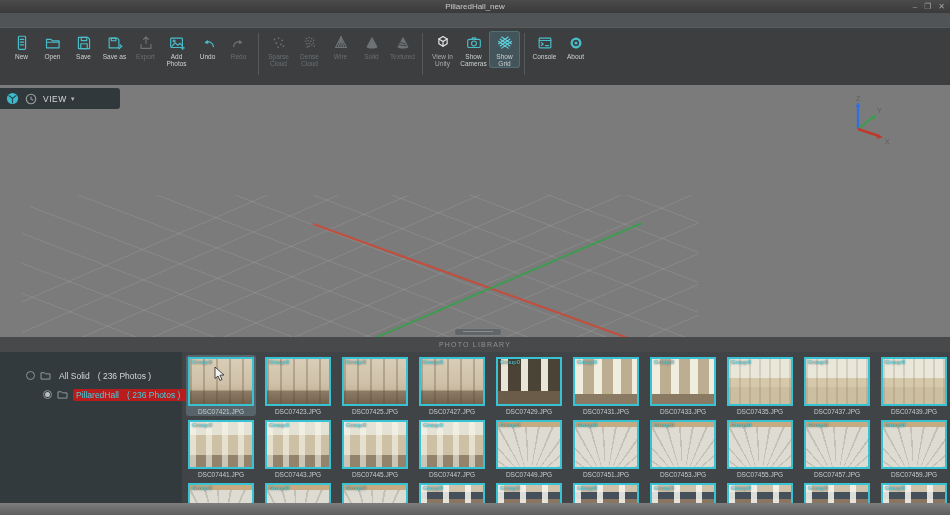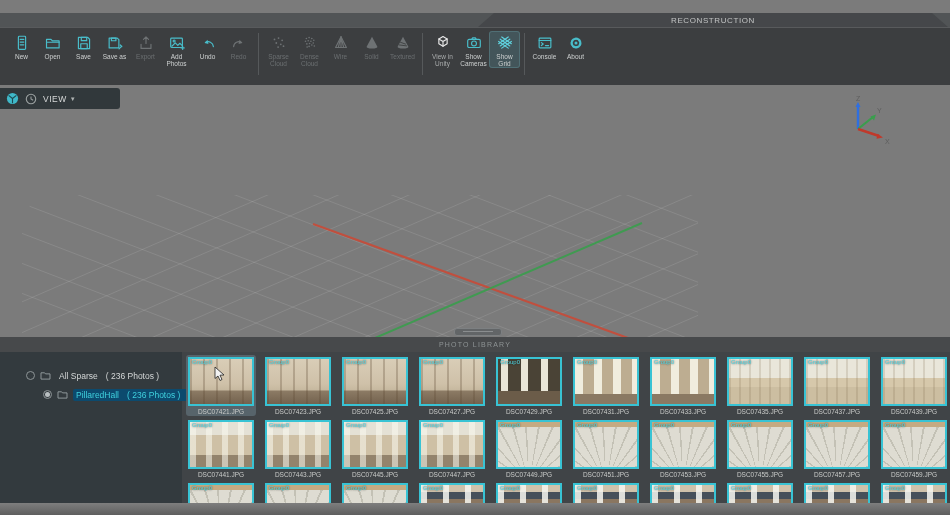--- a/index.html
+++ b/index.html
@@ -58,21 +58,21 @@
   #pl-header{height:15px;background:#47494b;display:flex;align-items:center;justify-content:center;
     font-size:7px;letter-spacing:1.2px;color:#8e9394;}
   #pl-tree{position:absolute;left:0;top:15px;width:182px;bottom:0;background:#333a3e;padding-top:14px;
     box-sizing:border-box;}
   .trow-item{height:19px;display:flex;align-items:center;font-size:8.5px;}
   .radio{width:9px;height:9px;border-radius:50%;border:1px solid #8d9496;box-sizing:border-box;
     flex:none;display:flex;align-items:center;justify-content:center;}
   .radio .dot{width:5px;height:5px;border-radius:50%;background:#b9bfc1;}
   .fold{margin-left:5px;flex:none;}
   .tlab-wrap{margin-left:5px;display:flex;align-items:center;padding:1px 3px;border-radius:2px;}
-  .tlab-wrap.sel{background:#0c4a6e;}
+  .tlab-wrap.sel{background:#b91c1c;}
   .tlab{white-space:nowrap;}
   .tcount{margin-left:8px;white-space:nowrap;}
   .tealtxt{color:#3fd0de;} .whitetxt{color:#d4d7d7;}
   .sel-dot{width:9px;height:9px;border-radius:50%;background:#27d5e6;margin-left:6px;flex:none;}
   #pl-thumbs{position:absolute;left:182px;top:15px;right:0;bottom:0;}
   .trow{position:absolute;left:4px;display:flex;}
   .cell{width:70px;margin-right:7px;padding:2px 0 1px;border-radius:3px;flex:none;}
   .cell.sel{background:#57646b;}
   .ph{position:relative;width:62px;height:45px;margin:0 auto;border:2px solid #38c3d4;
     box-sizing:content-box;overflow:hidden;}
@@ -98,25 +98,30 @@
     background:linear-gradient(#7e7e7e,#5e5e5e);}
   
   #cursor{position:absolute;left:214px;top:366px;z-index:50;}
   svg{display:block;}
 </style>
 </head>
 <body>
 
 <div id="app">
 
+  <div id="titlebar">
+    <span>PillaredHall_new</span>
+    <div id="wincontrols">
+      <span>–</span>
+      <span>❐</span>
+      <span>✕</span>
+    </div>
+  </div>
 
   <div id="tabbar">
-    <div class="tab" id="tab-reconstruction">
-      <span>RECONSTRUCTION</span>
-    </div>
   </div>
 
   <div id="toolbar">
     <div id="toolbar-buttons">
         <div class="tbtn enabled">
           <span class="ticon">
             <svg width="18" height="18" viewBox="0 0 20 20" fill="none" stroke="currentColor" stroke-width="1.3" stroke-linecap="round" stroke-linejoin="round">
               <rect x="6" y="2.5" width="8" height="14.5" rx="1"></rect>
               <path d="M8 6h4M8 9h4M8 12h4"></path>
             </svg>
@@ -404,21 +409,21 @@
     </div>
     <div id="pl-tree">
         <div class="trow-item" style="padding-left: 26px;">
           <span class="radio"></span>
           <span class="fold">
             <svg width="11" height="9" viewBox="0 0 12 10" fill="none" stroke="#97a0a3" stroke-width="1">
               <path d="M1 2 h4 l1 1.2 h5 v5.8 h-10 z"></path>
             </svg>
           </span>
           <span class="tlab-wrap">
-            <span class="tlab whitetxt">All Sparse</span>
+            <span class="tlab whitetxt">All Solid</span>
             <span class="tcount whitetxt">( 236 Photos )</span>
           </span>
         </div>
         <div class="trow-item" style="padding-left: 43px;">
           <span class="radio">
             <span class="dot"></span>
           </span>
           <span class="fold">
             <svg width="11" height="9" viewBox="0 0 12 10" fill="none" stroke="#97a0a3" stroke-width="1">
               <path d="M1 2 h4 l1 1.2 h5 v5.8 h-10 z"></path>

